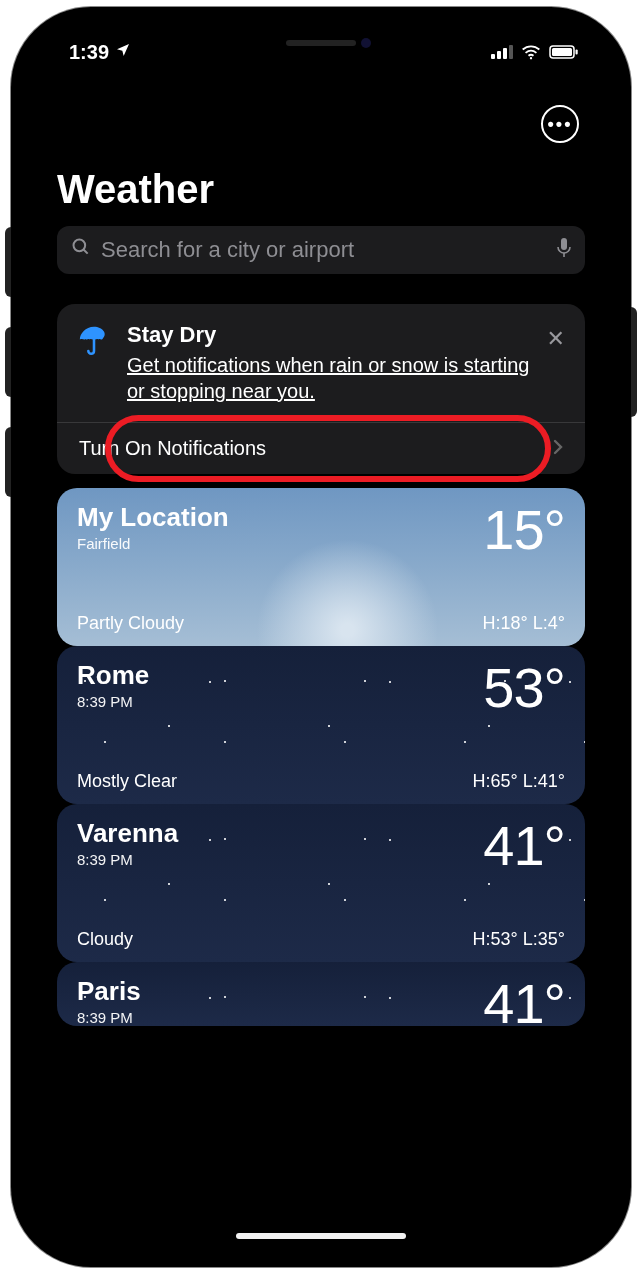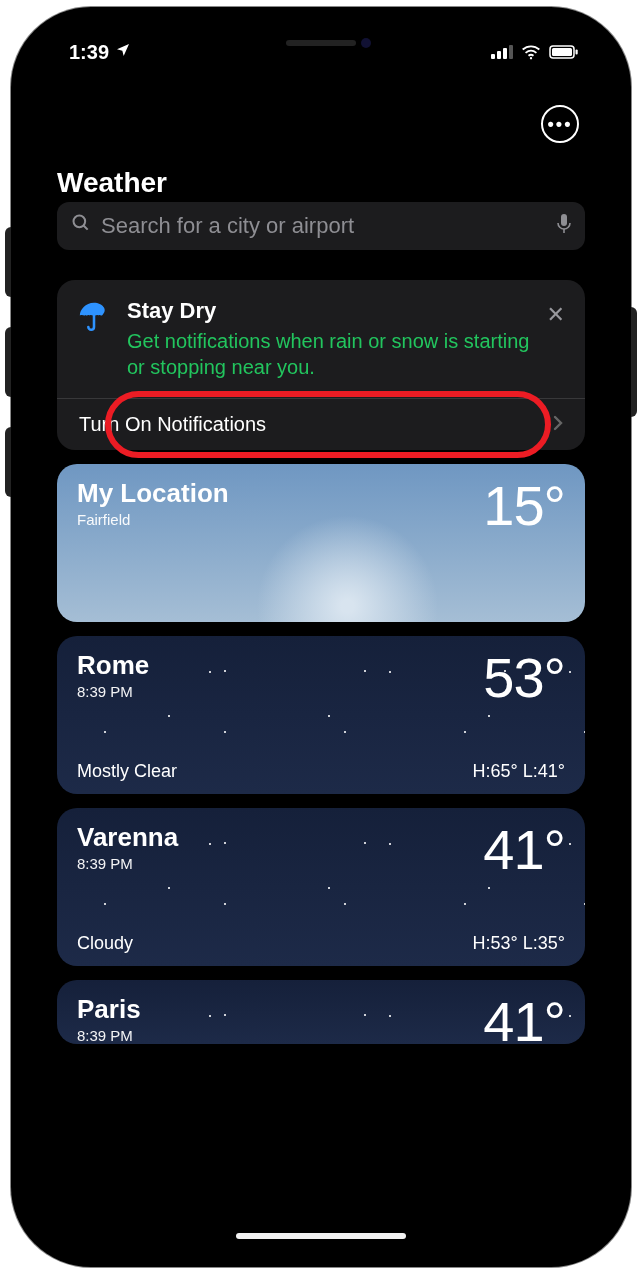--- a/index.html
+++ b/index.html
@@ -52,55 +52,55 @@
   .bars span:nth-child(3){height:11px;} .bars span:nth-child(4){height:14px; background:#555;}
   .wifi-ic, .batt-ic { display:inline-flex; }
   
   .app-header { padding: 6px 28px 0; }
   .more-row { display:flex; justify-content:flex-end; padding:16px 6px 24px;}
   .more-btn {
     width:38px; height:38px; border:2.5px solid #fff; border-radius:50%;
     display:flex; align-items:center; justify-content:center; cursor:pointer;
   }
   .more-btn .dots { letter-spacing:2px; font-weight:700; font-size:18px; line-height:0;}
-  .app-title { font-size:28px; font-weight:700; padding-bottom:3px;}
+  .app-title { font-size:40px; font-weight:700; padding-bottom:14px;}
   
   .search-bar {
     margin:0 28px; height:48px; background:#1c1c1e; border-radius:12px;
     display:flex; align-items:center; padding:0 14px; gap:10px;
   }
   .search-ic { color:#8e8e93; font-size:22px;}
   .search-bar input {
     flex:1; background:none; border:none; outline:none; color:#22c55e;
     font-size:22px; font-family:inherit;
   }
   .search-bar input::placeholder { color:#8e8e93; }
   .mic-ic { color:#8e8e93; font-size:20px;}
   
   .notif-card {
     margin:30px 28px 0; background:#1c1c1e; border-radius:18px;
     padding:18px 20px 0; position:relative;
   }
   .notif-top { display:flex; gap:16px; position:relative; padding-bottom:18px; padding-right:24px;}
   .umb-ic { flex:0 0 auto; padding-top:2px;}
   .notif-text h3 { font-size:22px; font-weight:600; margin-bottom:4px;}
-  .notif-text p { font-size:20px; color:#22c55e; line-height:1.3;}
+  .notif-text p { font-size:20px; color:#ffffff; line-height:1.3;text-decoration:underline;}
   .close-x { position:absolute; top:0; right:-4px; font-size:22px; color:#98989d; cursor:pointer; padding:4px;}
   .notif-action {
     border-top:1px solid #38383a; margin:0 -20px;
     display:flex; align-items:center; justify-content:space-between;
     padding:14px 22px; font-size:20px; cursor:pointer; position:relative;
   }
   .notif-action .chev { color:#666;}
   .red-ring {
     position:absolute; inset:-8px 34px -8px 48px;
     border:6px solid #ec1c24; border-radius:36px; pointer-events:none;
   }
   
-  .tiles { padding:14px 28px 0; display:flex; flex-direction:column; gap:14px;}
+  .tiles { padding:14px 28px 0; display:flex; flex-direction:column; }
   .tile {
     border-radius:20px; padding:14px 20px 12px; height:158px;
     display:flex; flex-direction:column; justify-content:space-between;
     position:relative; overflow:hidden; cursor:pointer;
   }
   .tile-row { display:flex; justify-content:space-between; align-items:flex-start;}
   .tile .city { font-size:26px; font-weight:700; }
   .tile .sub { font-size:15px; font-weight:500; opacity:.95; margin-top:2px;}
   .tile .temp { font-size:56px; font-weight:300; line-height:1; letter-spacing:-1px;}
   .tile .bot { display:flex; justify-content:space-between; font-size:18px; font-weight:500;}
@@ -219,20 +219,24 @@
 
     <div class="tiles" id="tiles">
         <div class="tile bg-partly">
           <div class="tile-row">
             <div>
               <div class="city">My Location</div>
               <div class="sub">Fairfield</div>
             </div>
             <div class="temp">15°</div>
           </div>
+          <div class="bot">
+            <span>Partly Cloudy</span>
+            <span>H:18° L:4°</span>
+          </div>
         </div>
         <div class="tile bg-night">
           <div class="tile-row">
             <div>
               <div class="city">Rome</div>
               <div class="sub">8:39 PM</div>
             </div>
             <div class="temp">53°</div>
           </div>
           <div class="bot">

